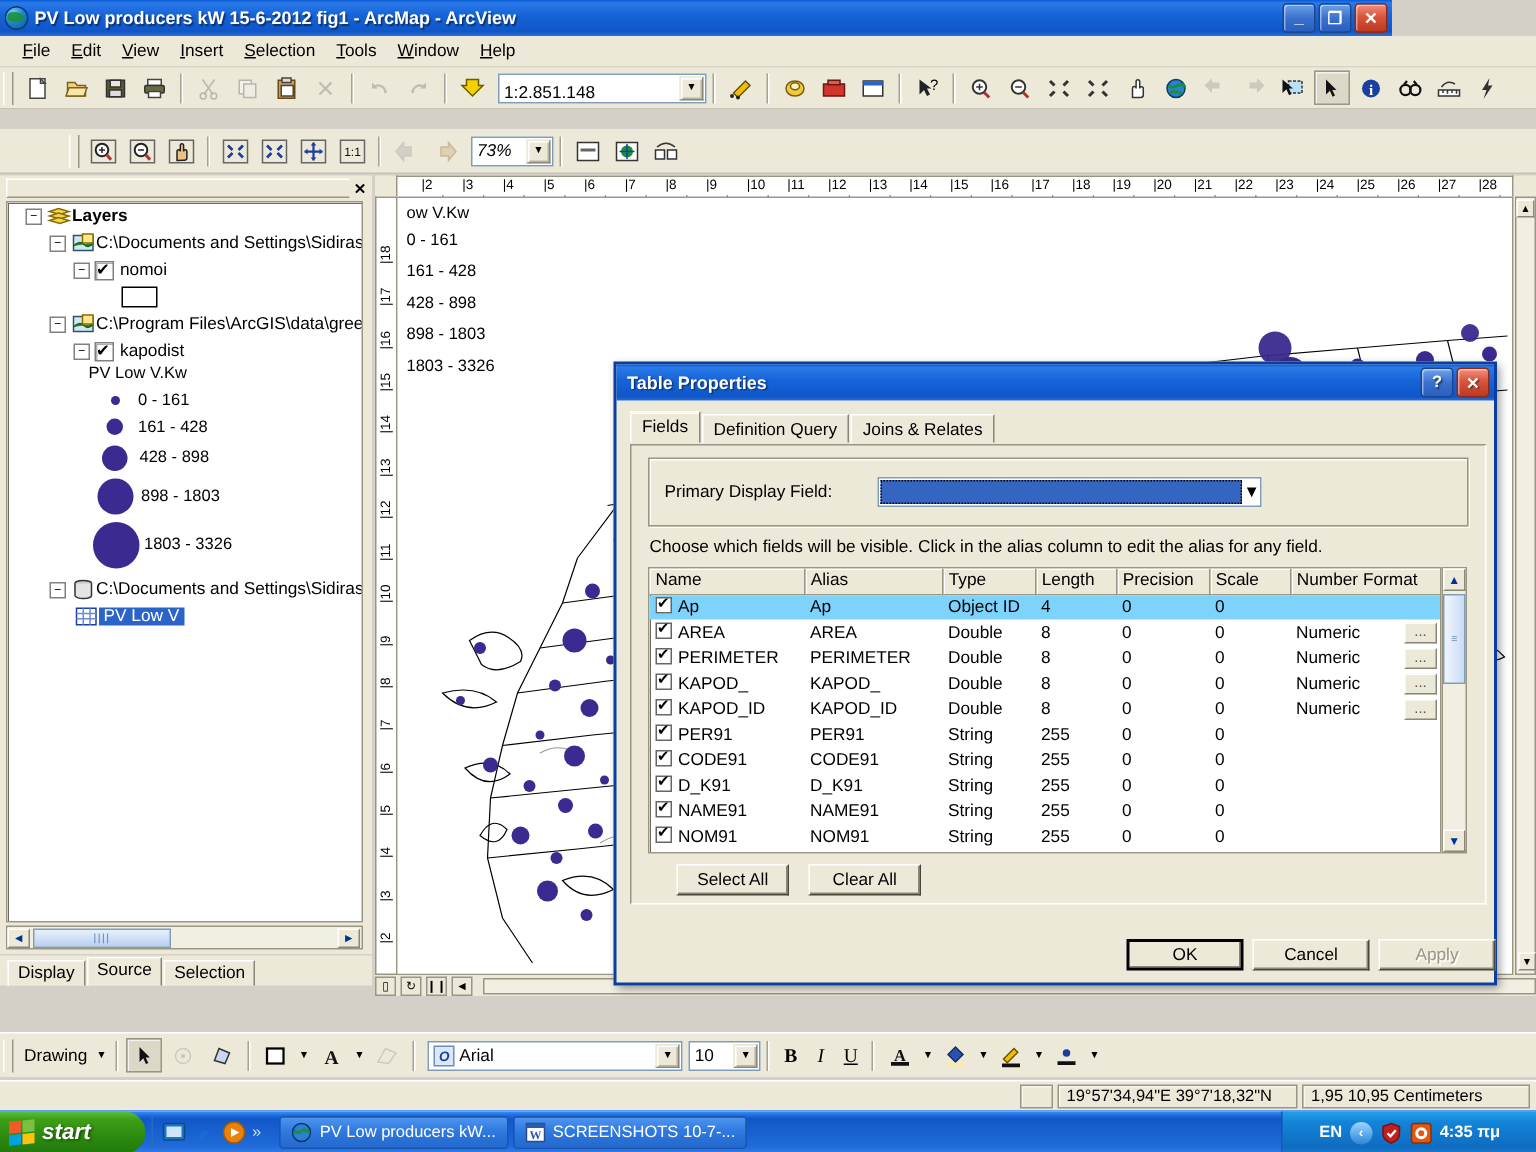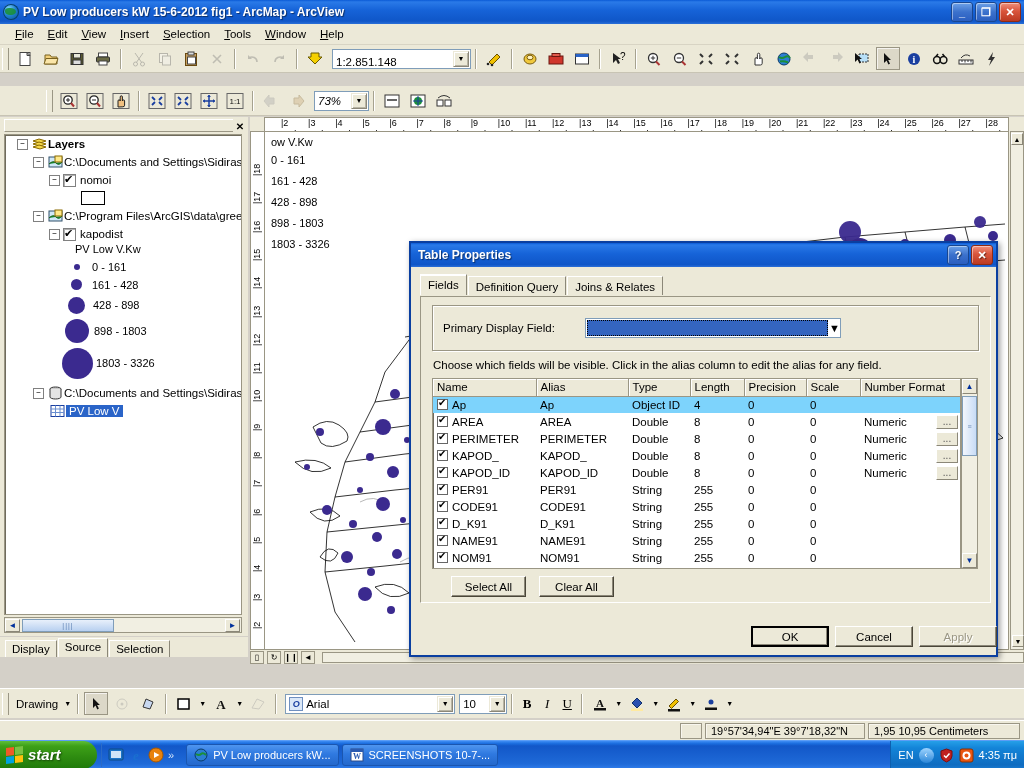--- a/index.html
+++ b/index.html
@@ -8,21 +8,21 @@
     width: 1024px; height: 768px;
     overflow: hidden;
     font-family: "Liberation Sans", sans-serif;
     font-size: 11px;
     background: #d4d0c8;
   }
   #app { position: relative; width: 1024px; height: 768px; }
 
   
   .titlebar {
-    position: absolute; left: 0; top: 0; width: 1024px; height: 24px;
+    position: absolute; left: 0; top: 0; width: 928px; height: 24px;
     background: linear-gradient(180deg,#0a5ad6 0%,#2a7ae8 8%,#1663d8 42%,#0f56c8 88%,#2b6fd8 100%);
     display: flex; align-items: center; color: #fff;
     font-weight: bold; font-size: 12px;
   }
   .titlebar .tb-icon {
     width: 16px; height: 16px; margin: 0 4px 0 3px;
     border-radius: 50%;
     background: radial-gradient(circle at 35% 30%, #7fd4ff 0%, #1f7fd0 45%, #0b4f8a 100%);
     box-shadow: inset 0 0 0 1px #063d6e;
     position: relative; flex: none;
@@ -126,21 +126,21 @@
     margin-right: 4px; flex: none; position: relative;
     box-shadow: inset 1px 1px 0 #b0b0b0;
   }
   .chk.on::after {
     content: "✔"; position: absolute; left: 0px; top: -2px;
     font-size: 11px; color: #000;
   }
   .lay-ico svg, .db-ico svg, .tbl-ico svg { display:block; }
   .toc-label { font-size: 11.5px; }
   .toc-label.bold { font-weight: bold; }
-  .legend-title { font-size: 11px; padding-left: 70px; }
+  .legend-title { font-size: 11px; padding-left: 54px; }
   .legend-row { display: flex; align-items: center; }
   .legend-dot { border-radius: 50%; background: #3b2a8f; flex: none; }
   .legend-txt { font-size: 11px; }
   .sel-label { background: #2a64c8; color: #fff; padding: 0 3px; }
   .poly-swatch { width: 24px; height: 14px; border: 1px solid #000; background: #fff; }
 
   .toc-hscroll {
     position: absolute; left: 4px; top: 500px; width: 238px; height: 16px;
     background: #f1efe2; border: 1px solid #9a9684;
     display: flex; align-items: center;
@@ -261,23 +261,23 @@
   .tasks { display: flex; align-items: center; gap: 3px; margin-left: 6px; }
   .taskbtn {
     height: 22px; min-width: 150px; display: flex; align-items: center;
     background: linear-gradient(180deg,#4f95ef 0%,#2f79e0 45%,#2468cc 100%);
     border: 1px solid #1a56b0; border-radius: 3px; color: #fff; font-size: 11px;
     padding: 0 7px; gap: 5px;
   }
   .taskbtn .ti { width: 14px; height: 14px; flex: none; }
   .tray {
     position: absolute; right: 0; top: 0; height: 28px; display: flex; align-items: center;
-    gap: 5px; padding: 0 7px;
+    gap: 5px; padding: 0 24px;
     background: linear-gradient(180deg,#26a0e8 0%,#1384d8 25%,#0f6cc0 85%,#1b7ad0 100%);
-    border-left: 1px solid #0d5fae; color: #fff; font-size: 11px;
+    border-left: 1px solid #0d5fae; color: #fff; font-size: 11px; font-weight: bold;
   }
   .tray .tricon { width: 15px; height: 15px; border-radius: 50%; }
 
   
   .dialog {
     position: absolute; left: 409px; top: 241px; width: 589px; height: 416px;
     background: #ece9d8; border: 2px solid #0a3fa0;
     box-shadow: 2px 2px 6px rgba(0,0,0,.4);
   }
   .dlg-title {

